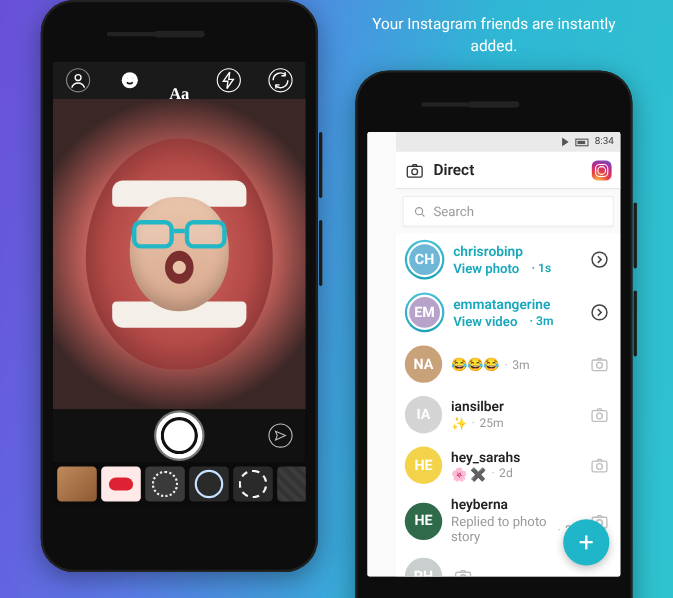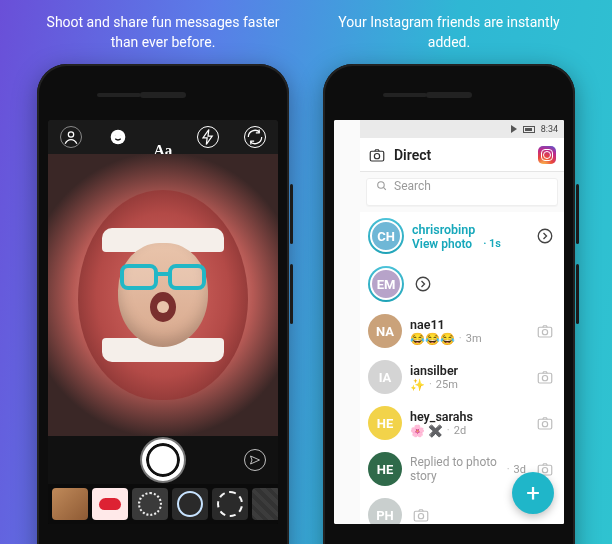--- a/index.html
+++ b/index.html
@@ -189,21 +189,21 @@
     background: radial-gradient(circle at 30% 110%, #fdcb52 0%, #e8453c 40%, #bc2a8d 70%, #4c5fd7 100%);
     position:relative;
   }
   .ig-glyph::before{content:"";position:absolute;inset:3px;border:1.5px solid #fff;border-radius:4px;}
   .ig-glyph::after{content:"";position:absolute;left:50%;top:50%;width:6px;height:6px;border:1.5px solid #fff;border-radius:50%;transform:translate(-50%,-50%);}
   .cam-outline{width:18px;height:18px;}
   .cam-outline svg{width:100%;height:100%;}
 
   .searchbar{
     margin:6px; height:28px; background:#fff; border:1px solid #eee; border-radius:3px;
-    display:flex; padding:0 8px; gap:6px; color:#9a9a9a; font-size:12px;
+    display:flex; align-items:center; padding:0 8px; gap:6px; color:#9a9a9a; font-size:12px;
     box-shadow: 0 1px 1px rgba(0,0,0,.03);
   }
   .list{ flex:1; overflow:hidden; }
   .row{
     display:flex; align-items:center; gap:8px;
     padding:6px 8px; background:#fff;
   }
   .avatar{
     width:34px;height:34px;border-radius:50%;
     flex:0 0 34px;
@@ -228,21 +228,20 @@
     box-shadow:0 3px 8px rgba(0,0,0,.25);
   }
   .emoji{ font-size:12px; }
 
   
 </style>
 </head>
 <body>
 
 <div class="panel panel-left">
-  <div class="promo">Shoot and share fun messages faster than ever before.</div>
 
   <div class="phone">
     <div class="screen">
       <div class="cam">
 
         <div class="cam-top">
           <span class="ic encircle" style="border-color:#888">
             <svg viewBox="0 0 24 24">
                 <circle cx="12" cy="9" r="3.2"></circle>
                 <path d="M5 20c1.4-3.2 4-5 7-5s5.6 1.8 7 5"></path>
@@ -363,31 +362,37 @@
                 <svg viewBox="0 0 24 24" fill="none" stroke="#444" stroke-width="1.8">
                   <circle cx="12" cy="12" r="9"></circle>
                   <path d="M10 8l4 4-4 4"></path>
                 </svg>
               </div>
             </div>
             <div class="row">
               <div class="story-ring">
                 <div class="avatar" style="background: rgb(183, 163, 201);">EM</div>
               </div>
+              <div class="meta">
+                <div class="uname accent">emmatangerine</div>
+                <div class="sub accent">
+                  <span class="emoji">View video</span>
+                  <span class=""> · 3m</span>
+                </div>
+              </div>
               <div class="trail">
                 <svg viewBox="0 0 24 24" fill="none" stroke="#444" stroke-width="1.8">
                   <circle cx="12" cy="12" r="9"></circle>
                   <path d="M10 8l4 4-4 4"></path>
                 </svg>
               </div>
             </div>
             <div class="row">
               <div class="avatar" style="background: rgb(202, 162, 122);">NA</div>
               <div class="meta">
-                <div class="uname">nae11</div>
                 <div class="sub">
                   <span class="emoji">😂😂😂</span>
                   <span class="dot">3m</span>
                 </div>
               </div>
               <div class="trail">
                 <svg viewBox="0 0 24 24" fill="none" stroke="currentColor" stroke-width="1.6">
                   <rect x="3" y="7" width="18" height="13" rx="2"></rect>
                   <circle cx="12" cy="13.5" r="3.5"></circle>
                   <path d="M9 7l1.2-2h3.6L15 7"></path>
@@ -424,20 +429,21 @@
                 <svg viewBox="0 0 24 24" fill="none" stroke="currentColor" stroke-width="1.6">
                   <rect x="3" y="7" width="18" height="13" rx="2"></rect>
                   <circle cx="12" cy="13.5" r="3.5"></circle>
                   <path d="M9 7l1.2-2h3.6L15 7"></path>
                 </svg>
               </div>
             </div>
             <div class="row">
               <div class="avatar" style="background: rgb(47, 106, 74);">HE</div>
               <div class="meta">
+                <div class="uname">heyberna</div>
                 <div class="sub">
                   <span class="emoji">Replied to photo story</span>
                   <span class="dot">3d</span>
                 </div>
               </div>
               <div class="trail">
                 <svg viewBox="0 0 24 24" fill="none" stroke="currentColor" stroke-width="1.6">
                   <rect x="3" y="7" width="18" height="13" rx="2"></rect>
                   <circle cx="12" cy="13.5" r="3.5"></circle>
                   <path d="M9 7l1.2-2h3.6L15 7"></path>

